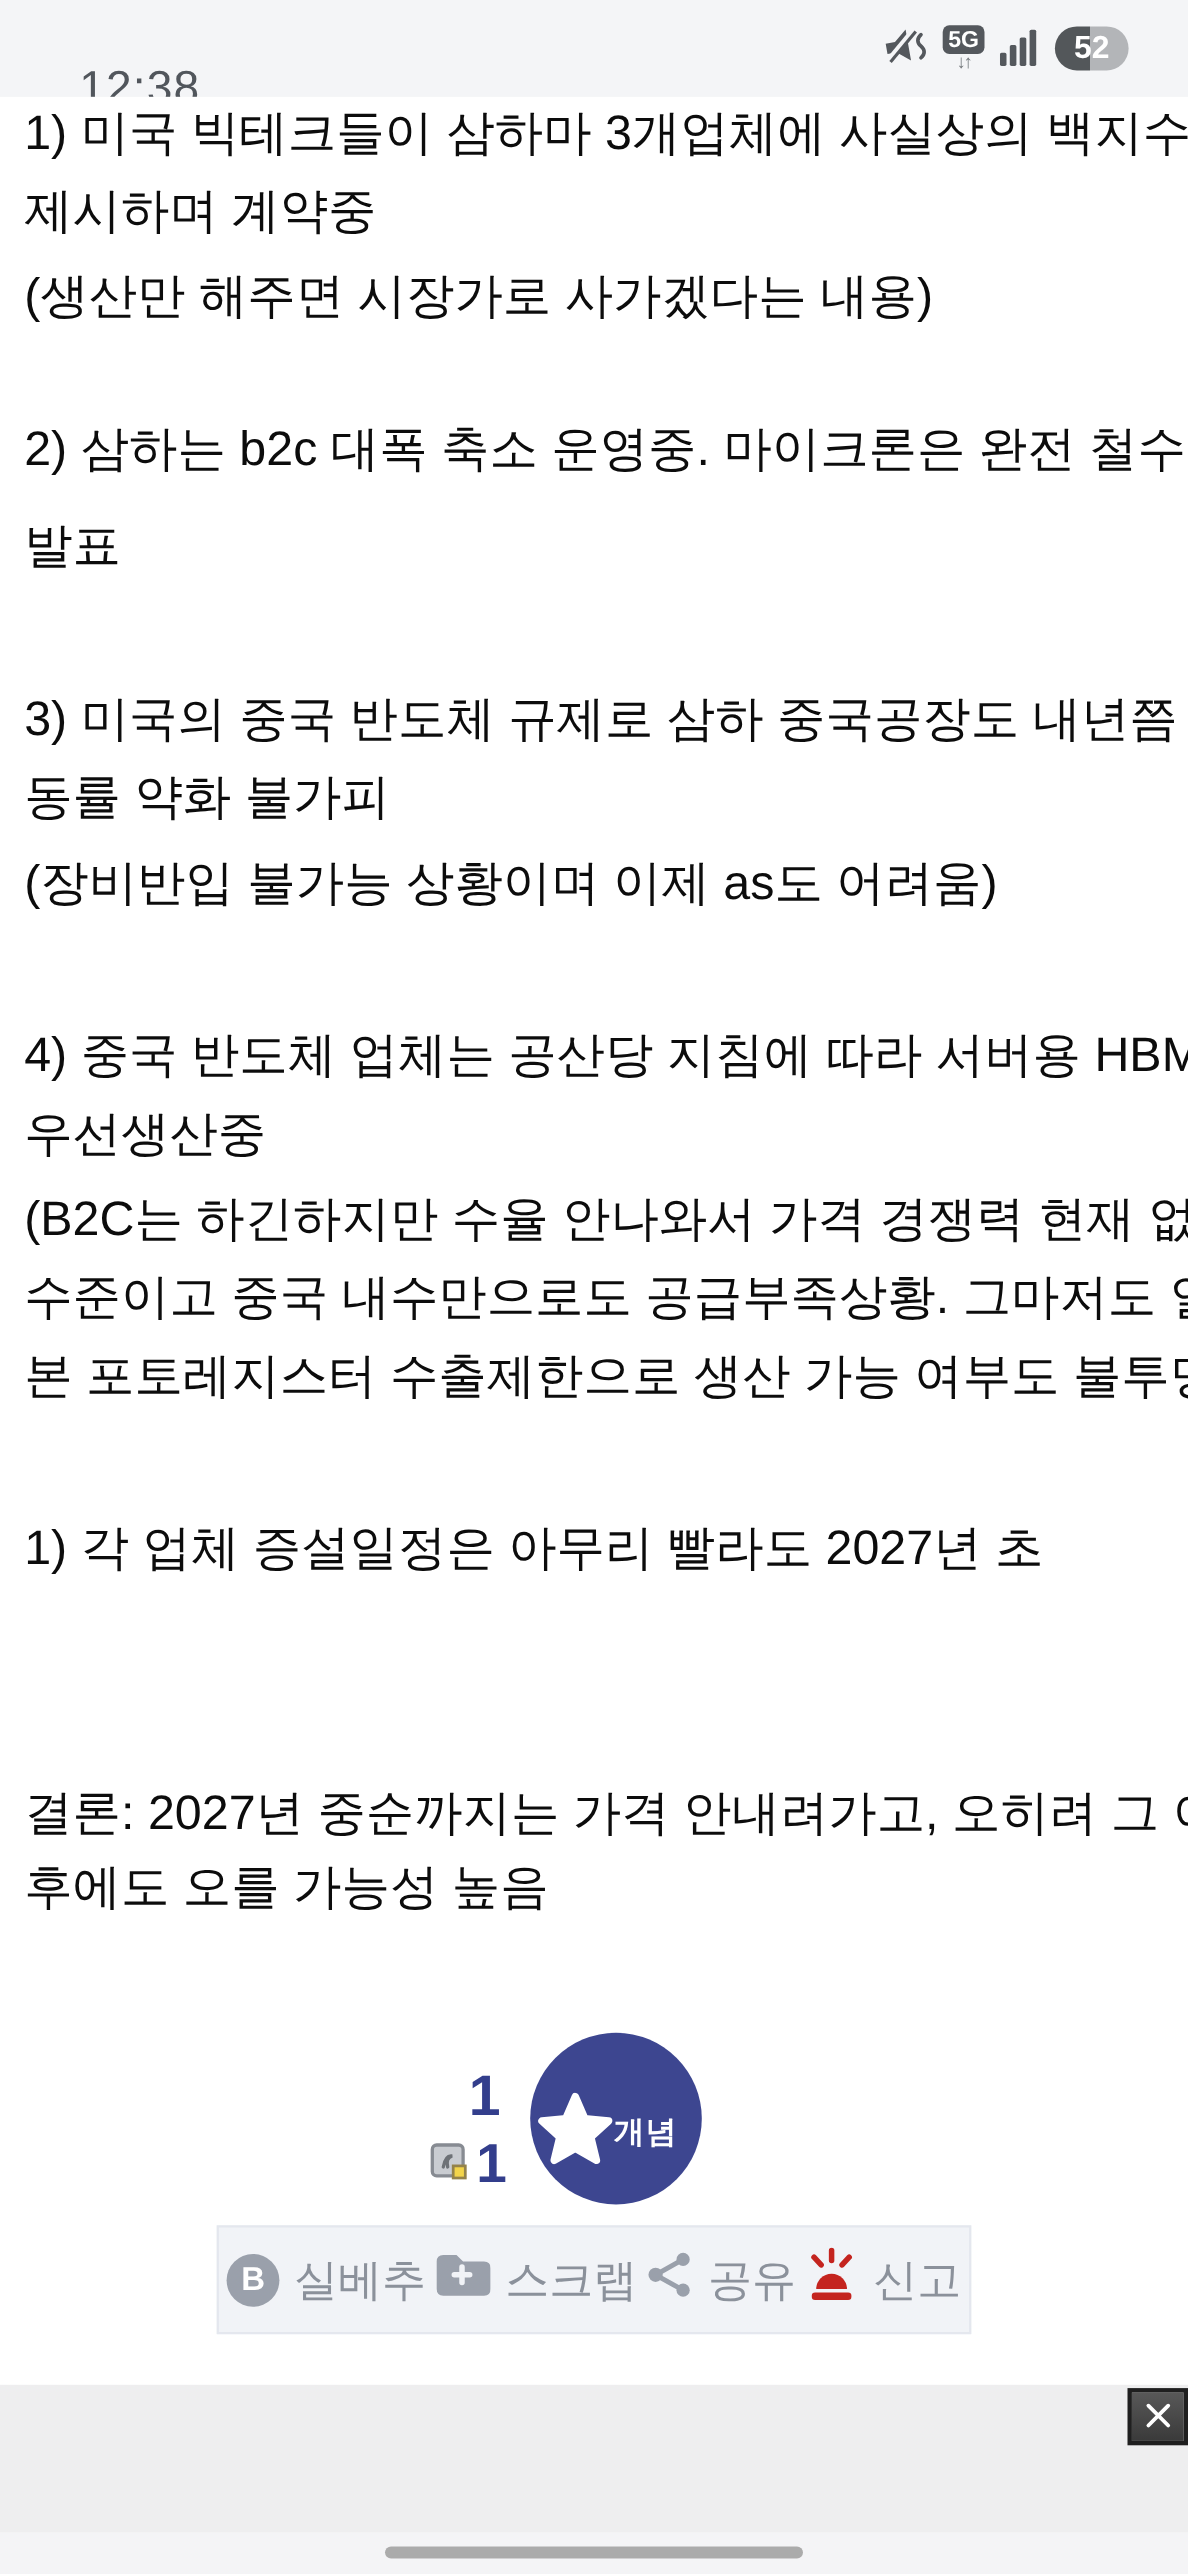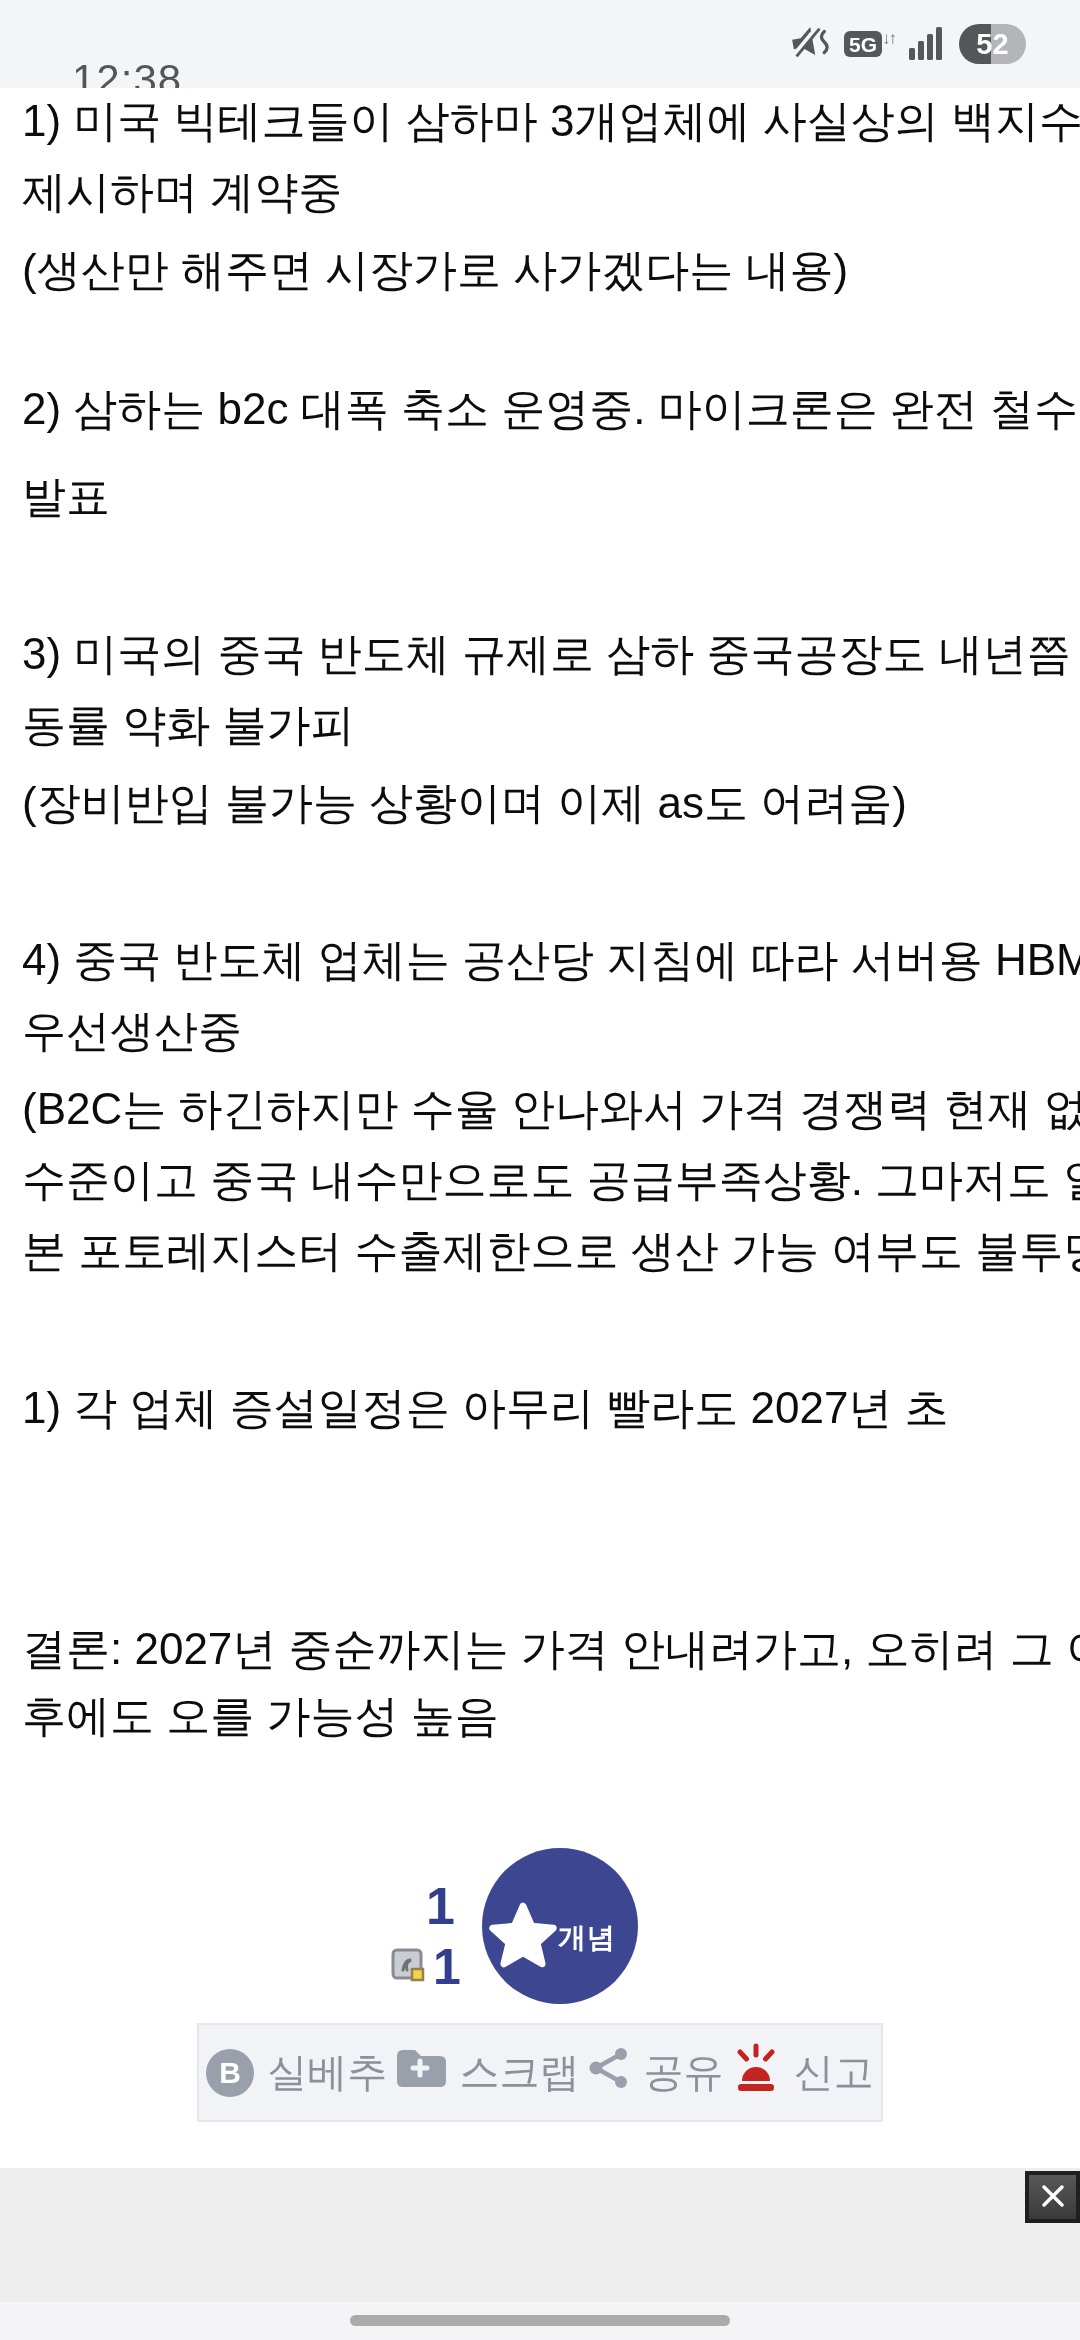--- a/index.html
+++ b/index.html
@@ -7,21 +7,21 @@
   .screen{
     position:relative;width:1080px;height:2340px;overflow:hidden;
     background:#eeeeef;
     font-family:"Liberation Sans","DejaVu Sans",sans-serif;
   }
   
   .status-bar{position:absolute;top:0;left:0;width:1080px;height:88px;background:#f4f5f7;}
   .status-time{position:absolute;left:72px;top:0;height:88px;display:flex;align-items:center;
     font-size:42px;font-weight:500;color:#51565c;letter-spacing:1px;margin-top:36px;}
   .status-icons{position:absolute;right:54px;top:0;height:88px;display:flex;align-items:center;gap:14px;}
-  .badge-5g{display:flex;flex-direction:row;line-height:1;}
+  .badge-5g{display:flex;flex-direction:column;align-items:center;line-height:1;}
   .badge-5g .badge{background:#54585d;color:#fff;font-size:21px;font-weight:700;
     border-radius:6px;padding:3px 5px 2px 5px;}
   .badge-5g .arrows{font-size:17px;color:#74787c;letter-spacing:-2px;margin-top:-1px;}
   .battery{width:67px;height:40px;border-radius:20px;
     background:linear-gradient(90deg,#53575a 0,#53575a 48%,#b3b5b8 48%);
     color:#fff;font-size:29px;font-weight:700;display:flex;align-items:center;justify-content:center;text-align:center;}
   
   .content{position:absolute;top:88px;left:0;width:1080px;height:2080px;background:#ffffff;}
   .body-line{position:absolute;left:22px;font-size:44px;line-height:52px;color:#0c0c0c;
     white-space:nowrap;}

